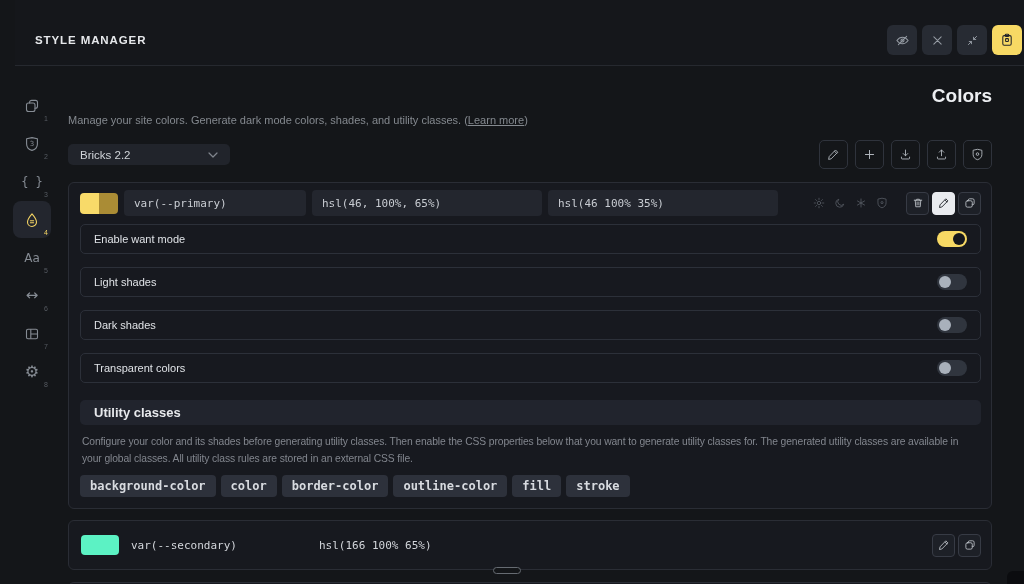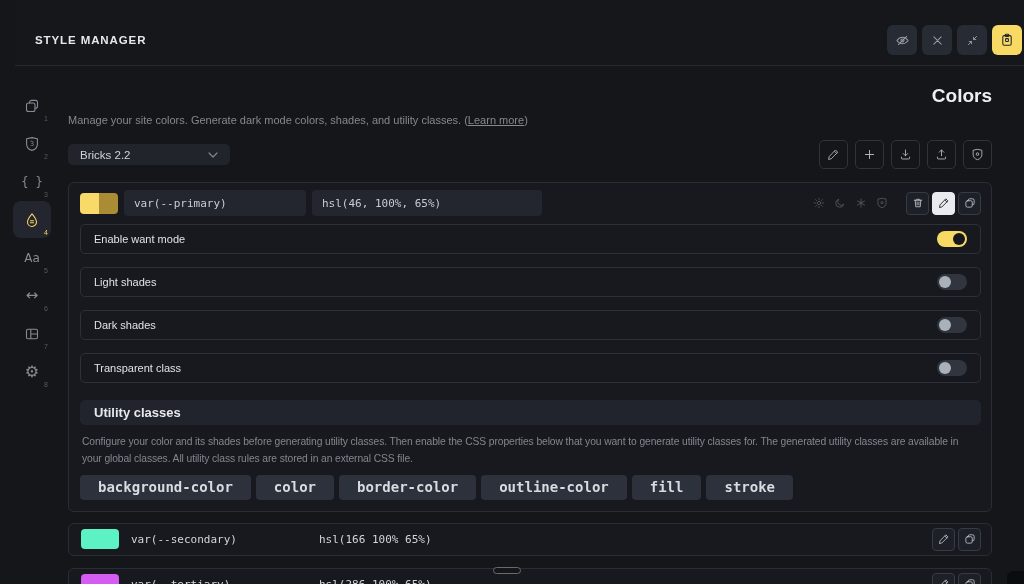--- a/index.html
+++ b/index.html
@@ -114,28 +114,28 @@
     display:flex; align-items:center; padding:0 14px;
     font-size:13px; font-weight:700; color:#e7e9ec;
   }
   .utility-desc {
     margin-top:8px; padding:0 2px;
     font-size:10.3px; letter-spacing:-.1px; line-height:17px; color:#82868e;
   }
   .chips { margin-top:8px; display:flex; gap:5px; }
   .chip {
     background:#2d313b; color:#d8dbe0; border:none; cursor:pointer;
-    font-family:"DejaVu Sans Mono", monospace; font-size:14px; font-weight:700;
-    padding:4px 18px; border-radius:4px; line-height:1.2;
+    font-family:"DejaVu Sans Mono", monospace; font-size:12px; font-weight:700;
+    padding:4px 10px; border-radius:4px; line-height:1.2;
   }
 
   
   .mini-row {
     border:1px solid #2a2d35; border-radius:6px; background:#17191f;
-    height:33px; display:flex; align-items:center; padding:0 10px 0 12px;
+    height:50px; display:flex; align-items:center; padding:0 10px 0 12px;
   }
   .mini-row.secondary { margin-top:11px; }
   .mini-row.tertiary { margin-top:12px; }
   .mini-swatch { width:38px; height:20px; border-radius:4px; cursor:pointer; flex:none; }
   .mini-name {
     margin-left:12px; width:188px;
     font-family:"DejaVu Sans Mono", monospace; font-size:11px; color:#d3d6db;
   }
   .mini-val { font-family:"DejaVu Sans Mono", monospace; font-size:11px; color:#d3d6db; }
   .mini-btns { margin-left:auto; display:flex; gap:3px; }
@@ -308,20 +308,21 @@
   </div>
 
   <div class="card">
     <div class="color-row">
       <div class="swatch">
         <div class="half" style="background-color: rgb(248, 218, 105);"></div>
         <div class="half" style="background-color: rgb(170, 140, 53);"></div>
       </div>
       <input class="cinput w1" value="var(--primary)" style="">
       <input class="cinput w2" value="hsl(46, 100%, 65%)" style="">
+      <input class="cinput w2" value="hsl(46 100% 35%)" style="">
       <div class="dim-icons">
         <span>
           <svg width="12" height="12" viewBox="0 0 16 16" fill="none" stroke="currentColor" stroke-width="1.1" stroke-linecap="round">
               <circle cx="8" cy="8" r="2.3"></circle>
               <path d="M8 1.6v1.7M8 12.7v1.7M1.6 8h1.7M12.7 8h1.7M3.5 3.5l1.2 1.2M11.3 11.3l1.2 1.2M12.5 3.5l-1.2 1.2M4.7 11.3l-1.2 1.2"></path>
             </svg>
         </span>
         <span>
           <svg width="12" height="12" viewBox="0 0 16 16" fill="none" stroke="currentColor" stroke-width="1.1" stroke-linejoin="round">
               <path d="M13 9.6A5.4 5.4 0 1 1 6.4 3a4.3 4.3 0 0 0 6.6 6.6z"></path>
@@ -378,21 +379,21 @@
           <div class="knob"></div>
         </div>
     </div>
     <div class="toggle-row">
       <span class="tlabel">Dark shades</span>
       <div class="toggle">
           <div class="knob"></div>
         </div>
     </div>
     <div class="toggle-row">
-      <span class="tlabel">Transparent class</span>
+      <span class="tlabel">Transparent colors</span>
       <div class="toggle">
           <div class="knob"></div>
         </div>
     </div>
 
     <div class="utility">
       <div class="utility-header">Utility classes</div>
       <div class="utility-desc">Configure your color and its shades before generating utility classes. Then enable the CSS properties below that you want to generate utility classes for. The generated utility classes are available in your global classes. All utility class rules are stored in an external CSS file.</div>
       <div class="chips">
         <button class="chip">background-color</button>

